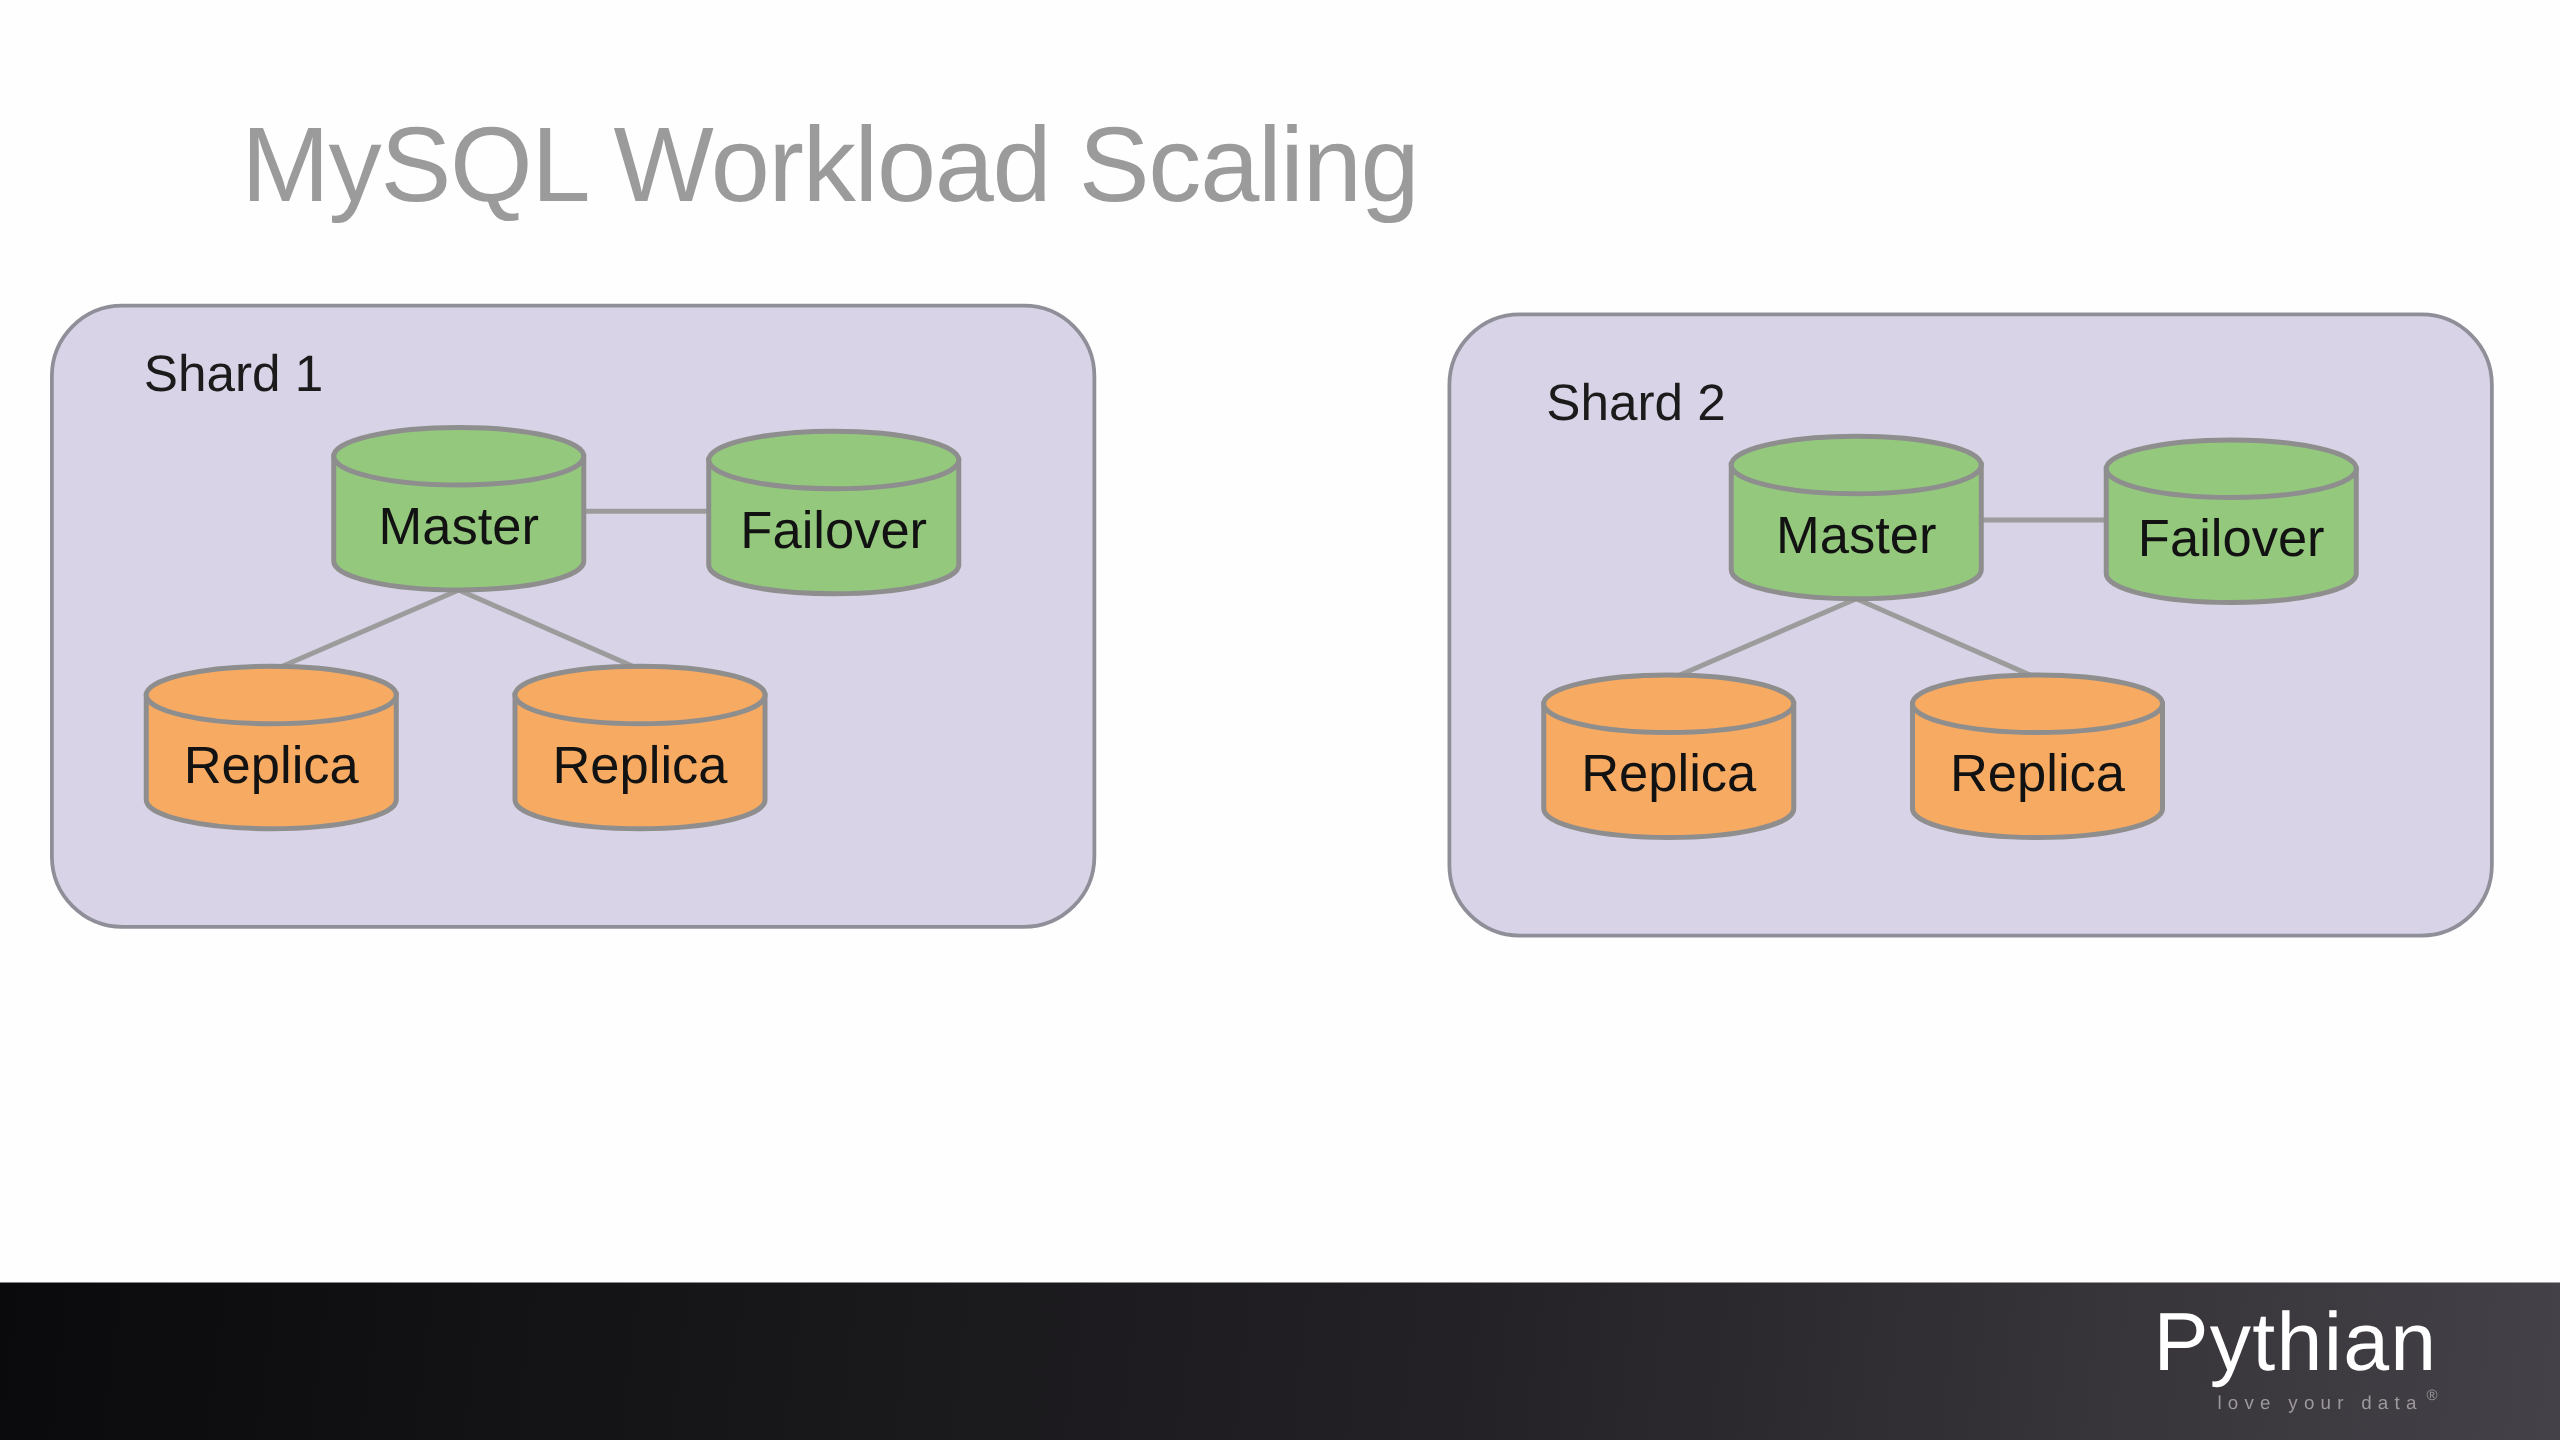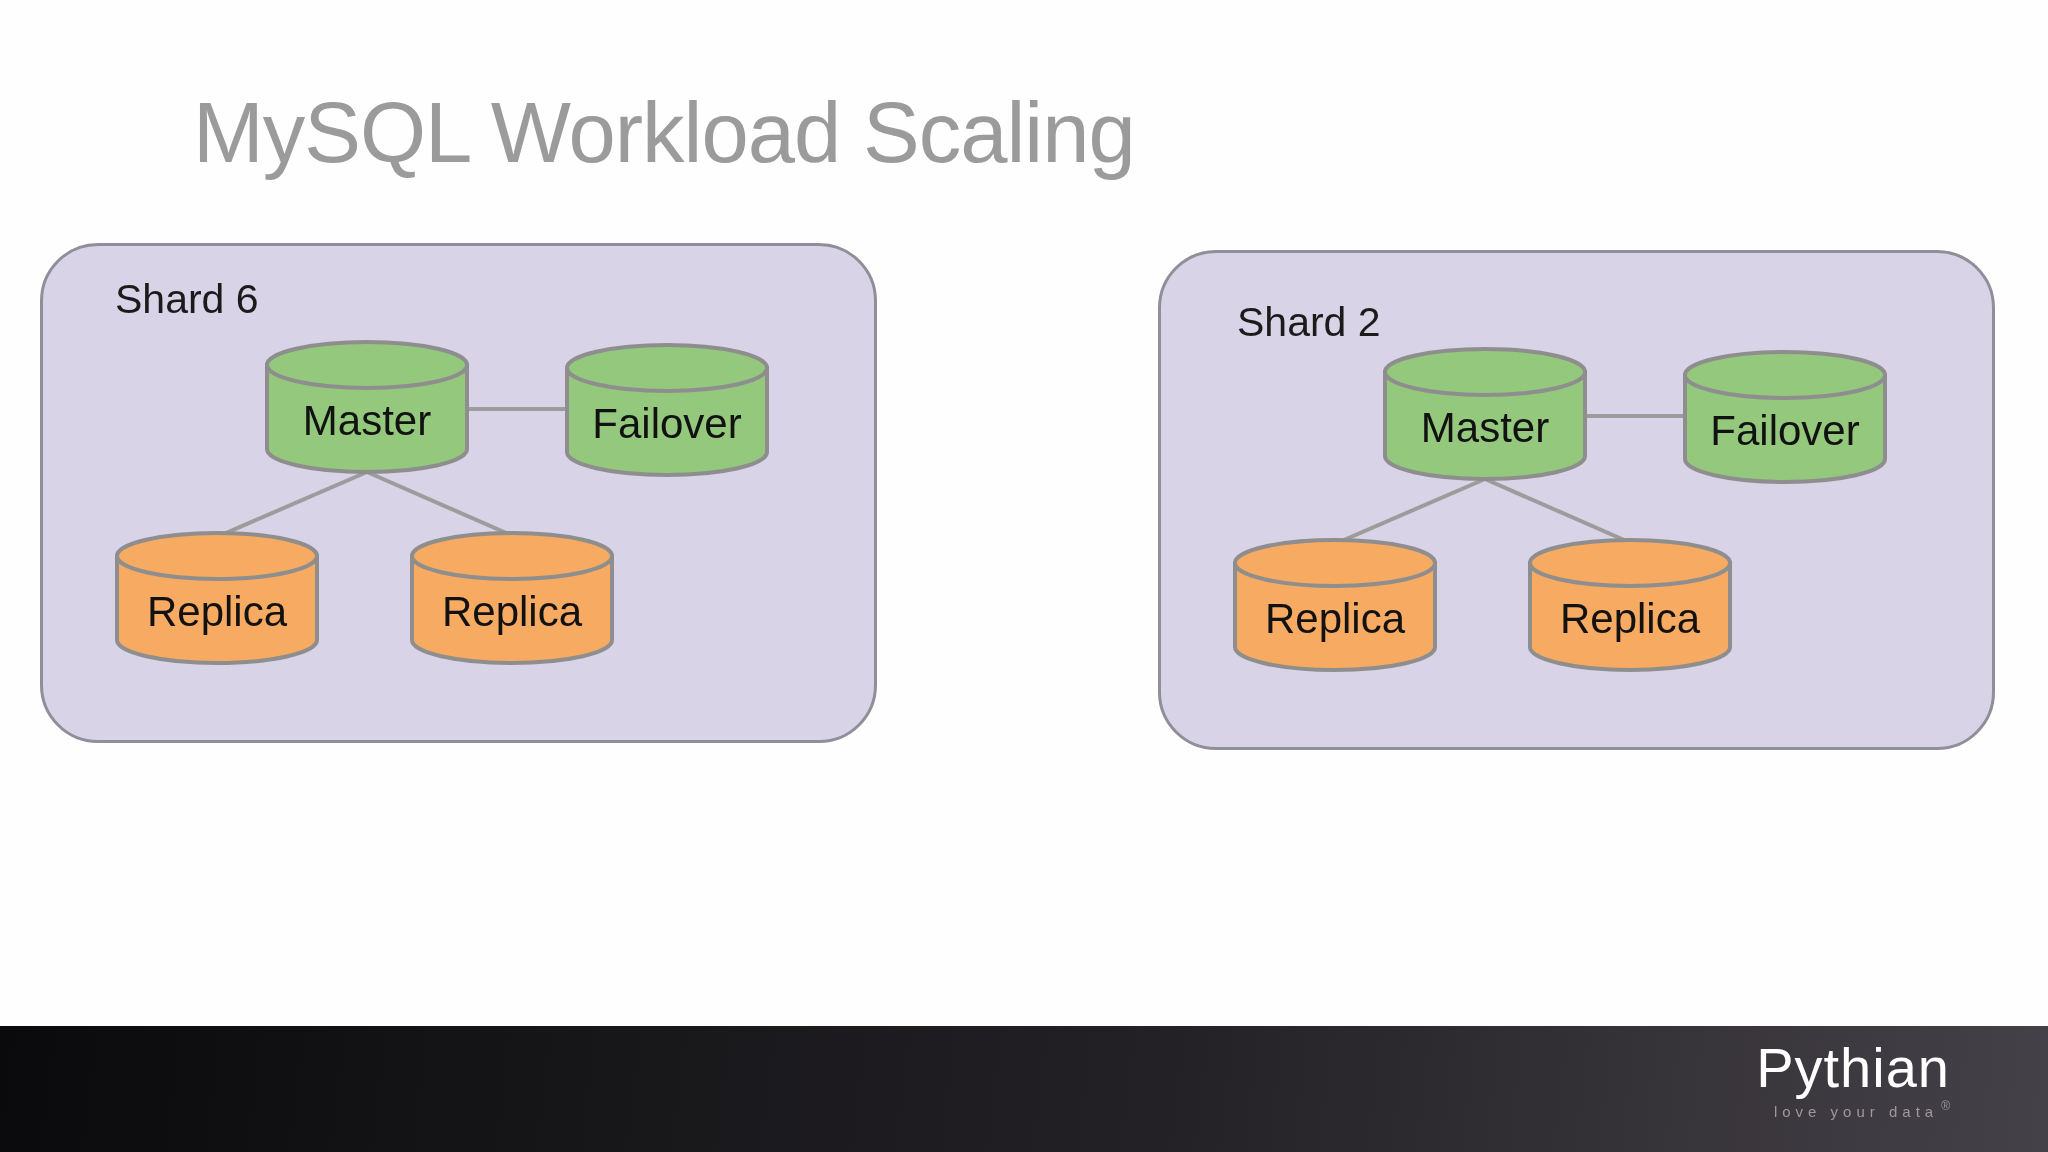--- a/index.html
+++ b/index.html
@@ -37,40 +37,40 @@
   .pos-master{left:220px;top:92px;}
   .pos-failover{left:520px;top:95px;}
   .pos-replica1{left:70px;top:283px;}
   .pos-replica2{left:365px;top:283px;}
 
   .footer{
     position:absolute;left:0;top:1026px;width:2048px;height:126px;
     background:linear-gradient(97deg,var(--footer-left,#0a0a0c) 0%,#222024 55%,var(--footer-right,#454148) 100%);
   }
   .logo{position:absolute;right:98px;top:14px;text-align:right;}
-  .brand{font-size:56px;color:var(--brand-text,#ffffff);line-height:1;letter-spacing:1px;}
+  .brand{font-size:66px;color:var(--brand-text,#ffffff);line-height:1;letter-spacing:1px;}
   .tagline-row{margin-top:3px;white-space:nowrap;}
   .tagline{font-size:15px;color:var(--tagline-text,#9d999d);letter-spacing:5px;}
   .reg{font-size:12px;color:var(--tagline-text,#9d999d);vertical-align:7px;margin-left:3px;}
 </style>
 </head>
 <body>
 
 <div class="stage">
 
   <div class="title">MySQL Workload Scaling</div>
 
   <div class="shard" id="shard1">
     <svg class="connectors" width="837" height="500" viewBox="0 0 837 500">
       <line x1="424" y1="163" x2="528" y2="163"></line>
       <line x1="324" y1="226" x2="176" y2="290"></line>
       <line x1="324" y1="226" x2="470" y2="290"></line>
     </svg>
 
-    <div class="shard-label">Shard 6</div>
+    <div class="shard-label">Shard 1</div>
 
     <svg class="cyl green pos-master" width="208" height="138" viewBox="0 0 208 138">
       <path d="M4 27 V111 A100 23 0 0 0 204 111 V27 Z"></path>
       <ellipse cx="104" cy="27" rx="100" ry="23"></ellipse>
       <text x="104" y="97">Master</text>
     </svg>
 
     <svg class="cyl green pos-failover" width="208" height="138" viewBox="0 0 208 138">
       <path d="M4 27 V111 A100 23 0 0 0 204 111 V27 Z"></path>
       <ellipse cx="104" cy="27" rx="100" ry="23"></ellipse>

